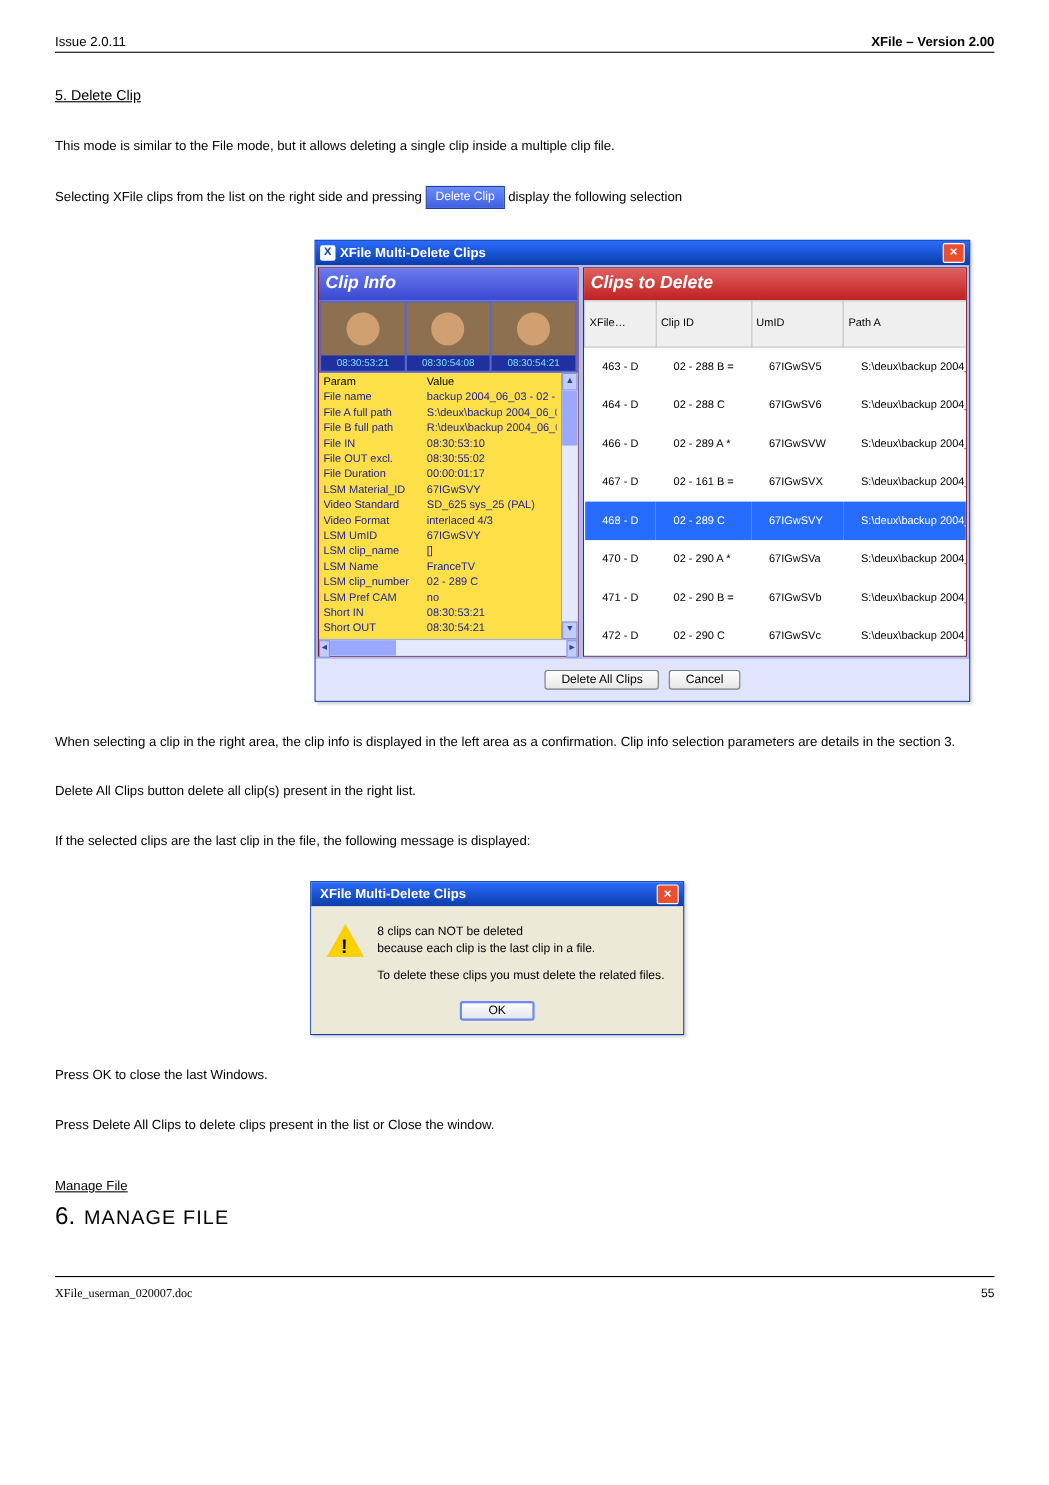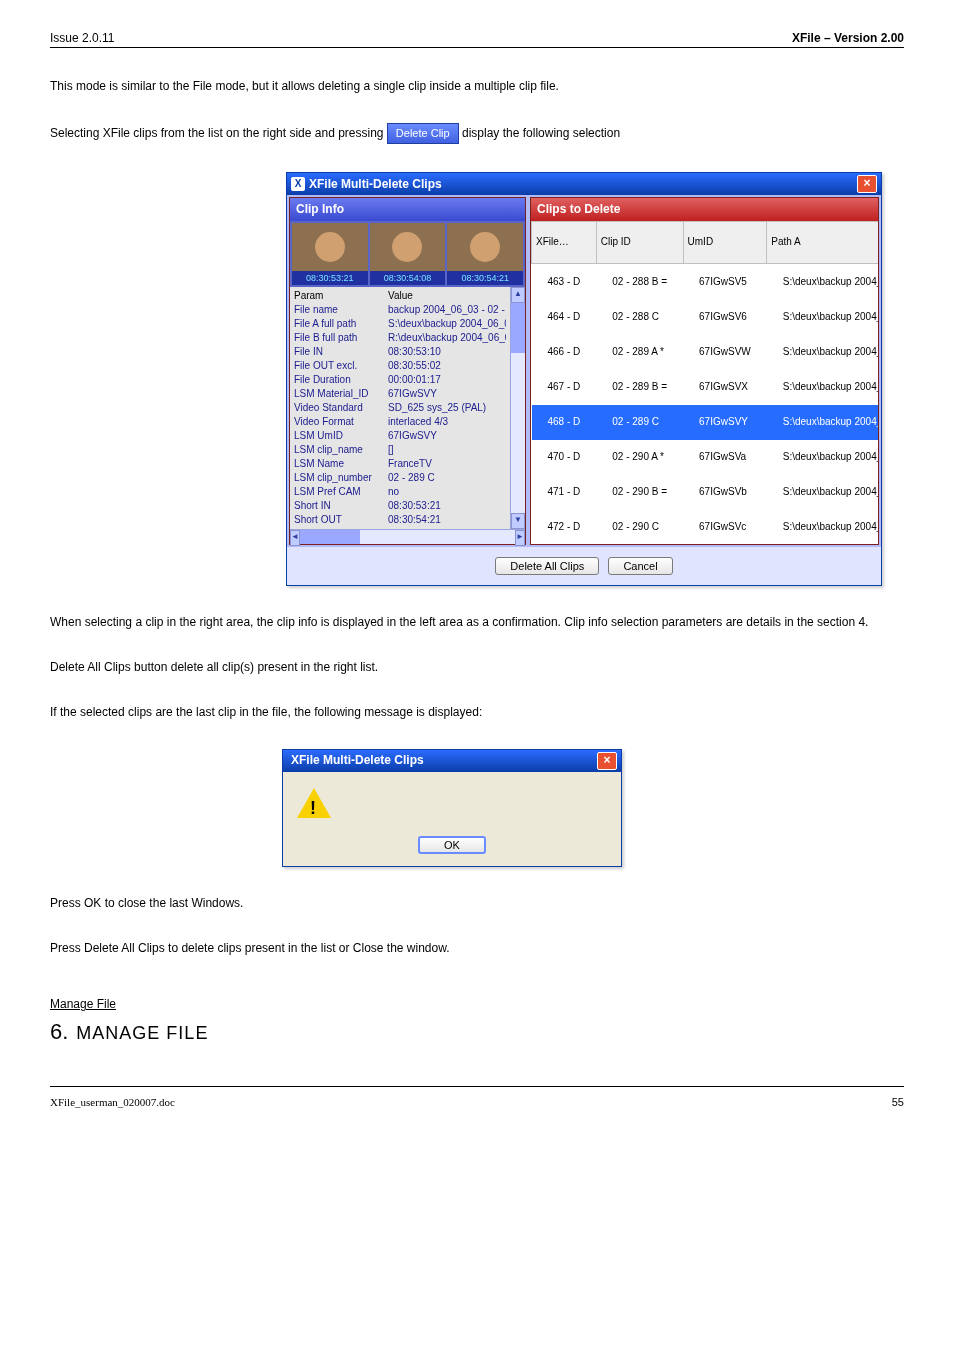--- a/index.html
+++ b/index.html
@@ -86,21 +86,22 @@
     display:flex;
     flex-direction:column;
     min-width:0;
   }
   .left-pane { width: 235px; }
   .right-pane { flex: 1; }
   .pane-title {
     background: linear-gradient(#6a7af0, #3a4ad0);
     color: #fff;
     font-weight: bold;
-    font-size: 12px;
+    font-style: italic;
+    font-size: 16px;
     padding: 3px 6px;
   }
   .pane-title.red {
     background: linear-gradient(#e06060, #c02020);
   }
   .thumbs {
     display:flex;
     background:#5a65c8;
     padding:2px;
     gap:2px;
@@ -117,21 +118,21 @@
     width:30px; height:30px; background:#d0a070; border-radius:50%;
   }
   .tc {
     color:#78e0ff;
     font-size:9px;
     background:#2030a0;
     padding:1px 0;
   }
   .params-wrap {
     display:flex;
-    background:#e5e5e5;
+    background:#fde047;
     font-size:10px;
     flex:1;
   }
   .params-col {
     padding:2px 4px;
     color:#202090;
     line-height:14px;
   }
   .params-col.h { width:86px; }
   .params-col div { white-space:nowrap; overflow:hidden; text-overflow:clip; }
@@ -254,20 +255,21 @@
   .after-float{overflow:hidden;}
 </style>
 </head>
 <body>
 
 <div class="page">
   <div style="float:left;font-size:12px;">Issue 2.0.11</div>
   <div style="float:right;font-size:12px;font-weight:bold;">XFile – Version 2.00</div>
   <div style="clear:both;border-bottom:1px solid #000;margin:4px 0 30px 0;"></div>
 
+  <div class="section-title">5. Delete Clip</div>
 
   <div class="para">This mode is similar to the File mode, but it allows deleting a single clip inside a multiple clip file.</div>
   <div class="para">
     <span>Selecting XFile clips from the list on the right side and pressing </span>
     <span class="inline-btn">Delete Clip</span>
     <span> display the following selection</span>
   </div>
 
   <div class="xf-win">
     <div class="titlebar">
@@ -380,21 +382,21 @@
                   <td>S:\deux\backup 2004_06_03 - 02 - 288 C.mxf</td>
                 </tr>
             <tr>
                   <td>466 - D</td>
                   <td>02 - 289 A *</td>
                   <td>67IGwSVW</td>
                   <td>S:\deux\backup 2004_06_03 - 02 - 289 A.mxf</td>
                 </tr>
             <tr>
                   <td>467 - D</td>
-                  <td>02 - 289 B =</td>
+                  <td>02 - 161 B =</td>
                   <td>67IGwSVX</td>
                   <td>S:\deux\backup 2004_06_03 - 02 - 289 B.mxf</td>
                 </tr>
             <tr class="sel">
                   <td>468 - D</td>
                   <td>02 - 289 C</td>
                   <td>67IGwSVY</td>
                   <td>S:\deux\backup 2004_06_03 - 02 - 289 C.mxf</td>
                 </tr>
             <tr>
@@ -427,34 +429,40 @@
           </div>
         </div>
       </div>
     </div>
     <div class="xf-footer">
       <button class="xp-btn">Delete All Clips</button>
       <button class="xp-btn">Cancel</button>
     </div>
   </div>
 
-  <div class="para">When selecting a clip in the right area, the clip info is displayed in the left area as a confirmation. Clip info selection parameters are details in the section 4.</div>
+  <div class="para">When selecting a clip in the right area, the clip info is displayed in the left area as a confirmation. Clip info selection parameters are details in the section 3.</div>
   <div class="para">Delete All Clips button delete all clip(s) present in the right list.</div>
   <div class="para">If the selected clips are the last clip in the file, the following message is displayed:</div>
 
   <div class="dlg">
     <div class="titlebar">
       <span style="font-weight:bold;margin-left:4px;">XFile Multi-Delete Clips</span>
       <span class="spacer"></span>
       <span class="close">×</span>
     </div>
     <div class="dlg-body">
       <div class="warn-icon">
           <div class="tri"></div>
         </div>
+      <div class="dlg-text">
+        <div>8 clips can NOT be deleted</div>
+        <div>because each clip is the last clip in a file.</div>
+        <div style="height:10px;"></div>
+        <div>To delete these clips you must delete the related files.</div>
+      </div>
     </div>
     <div class="dlg-footer">
       <button class="ok-btn">OK</button>
     </div>
   </div>
 
   <div class="para">Press OK to close the last Windows.</div>
   <div class="para">Press Delete All Clips to delete clips present in the list or Close the window.</div>
 
   <div class="subhead">Manage File</div>

